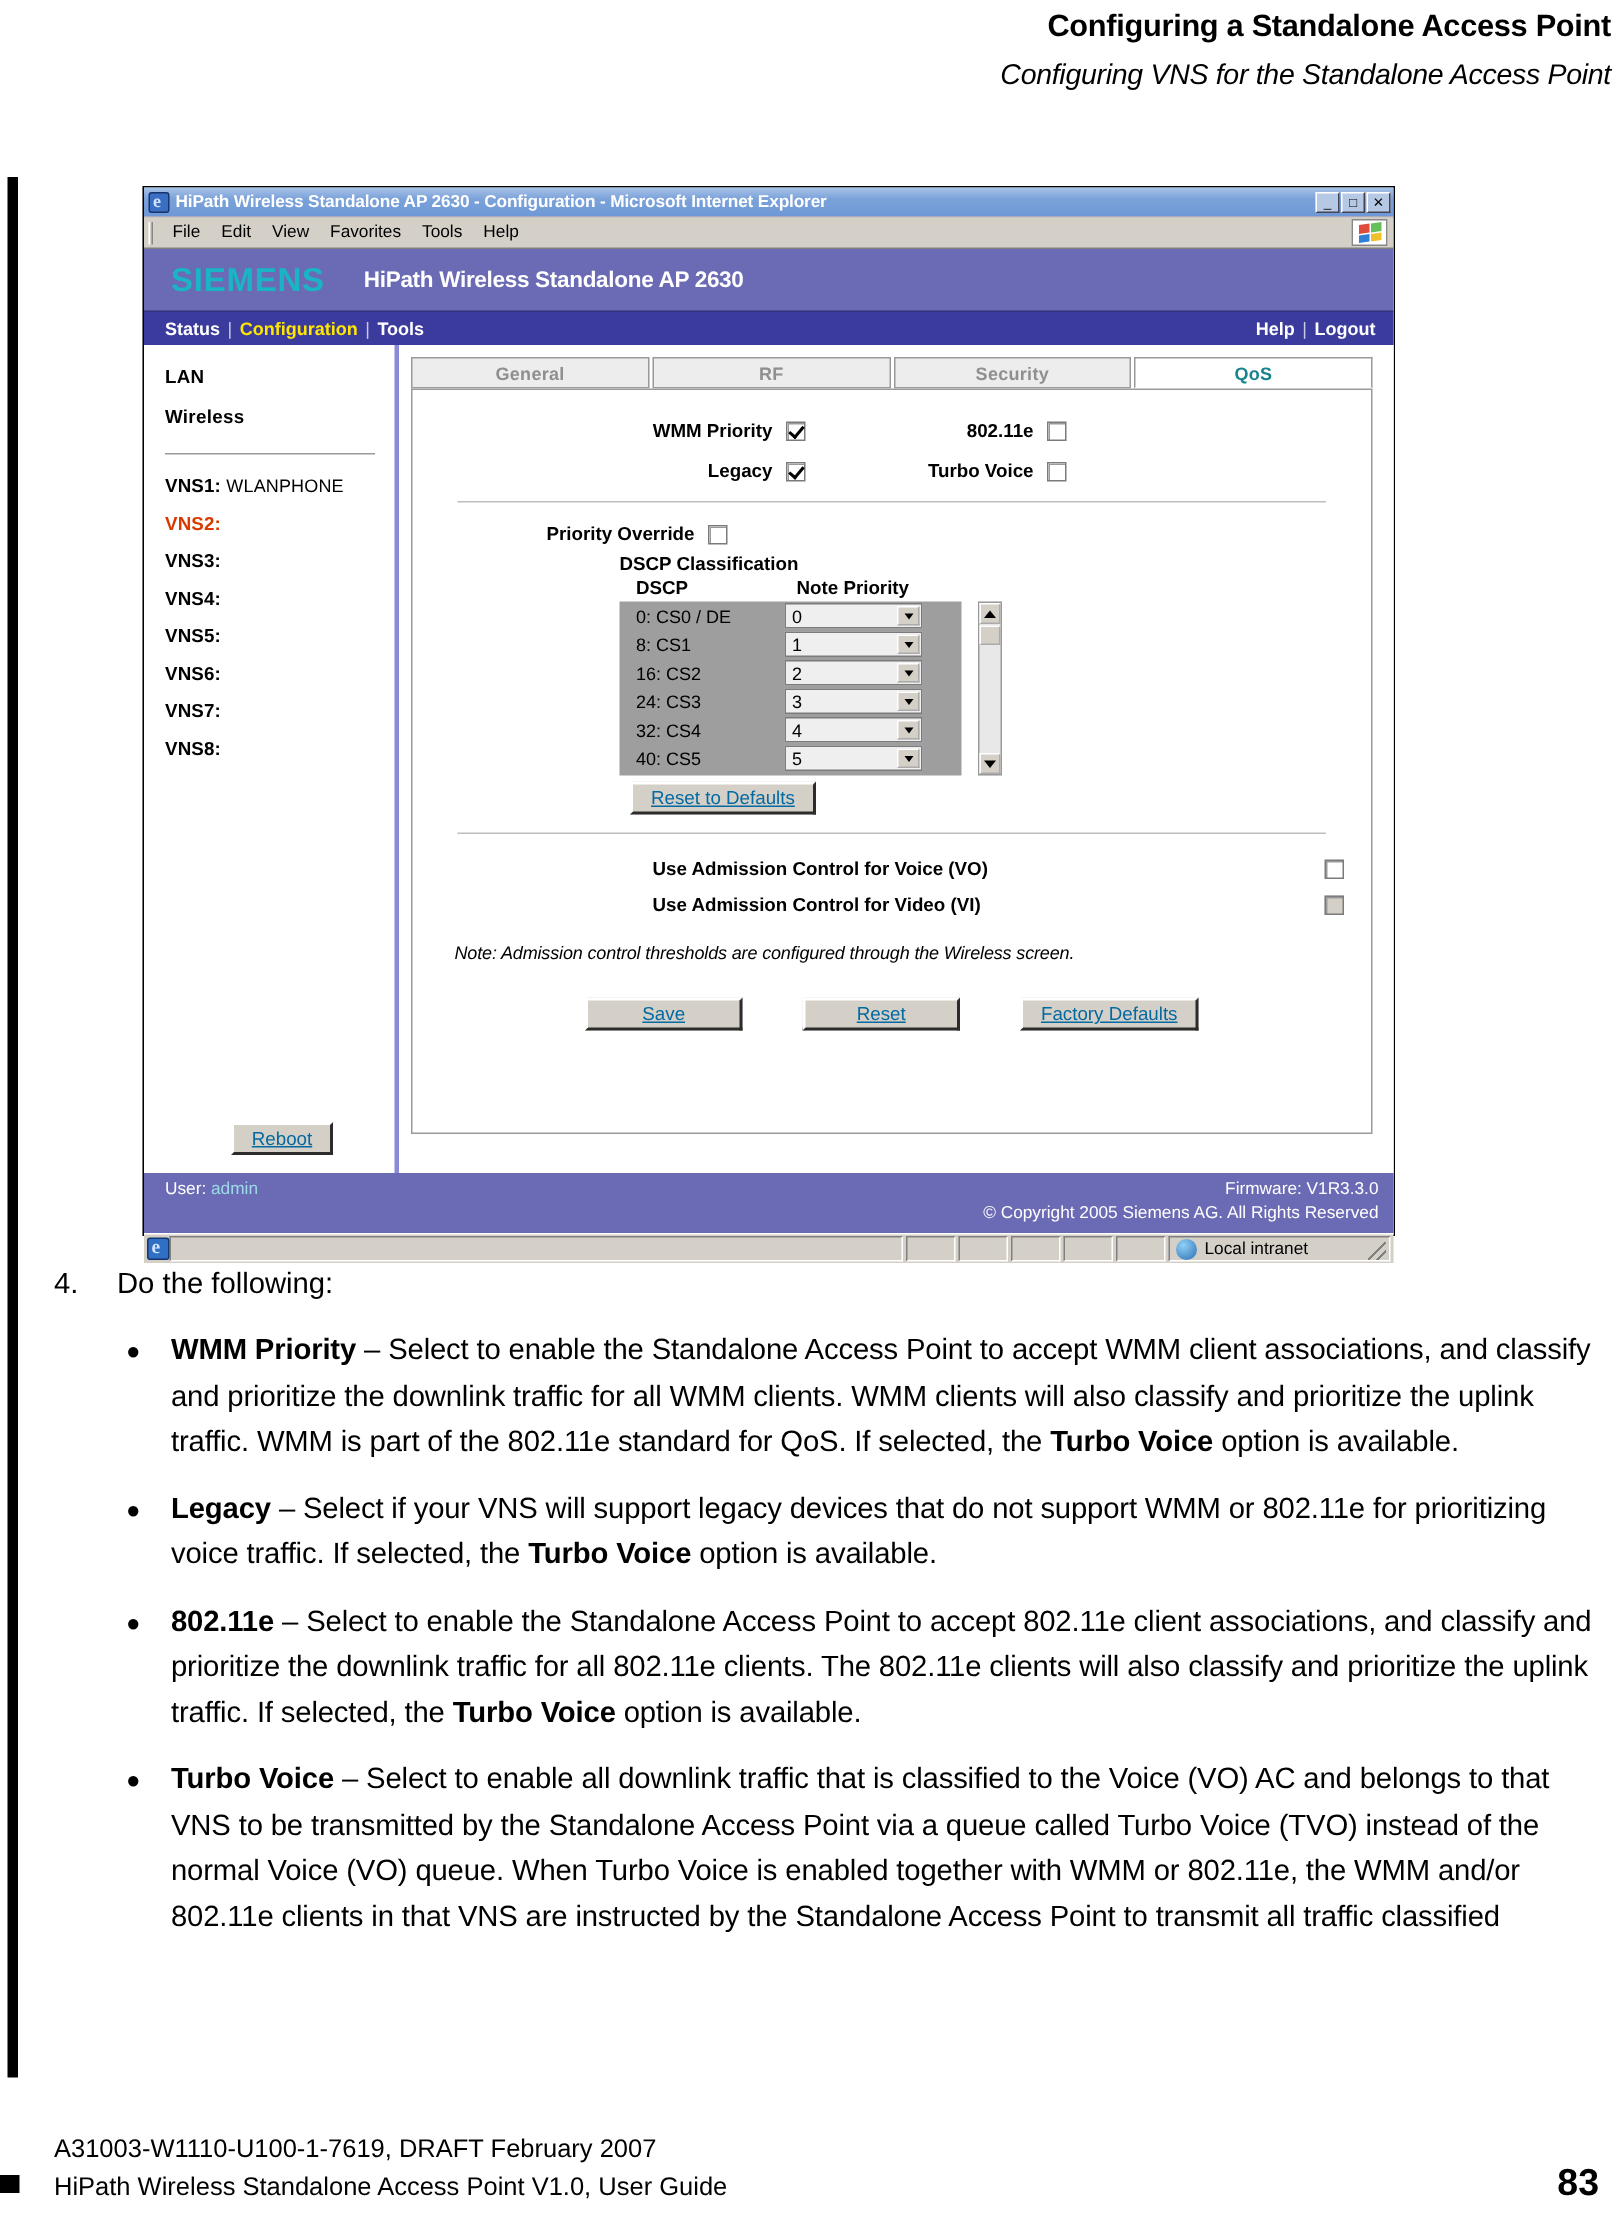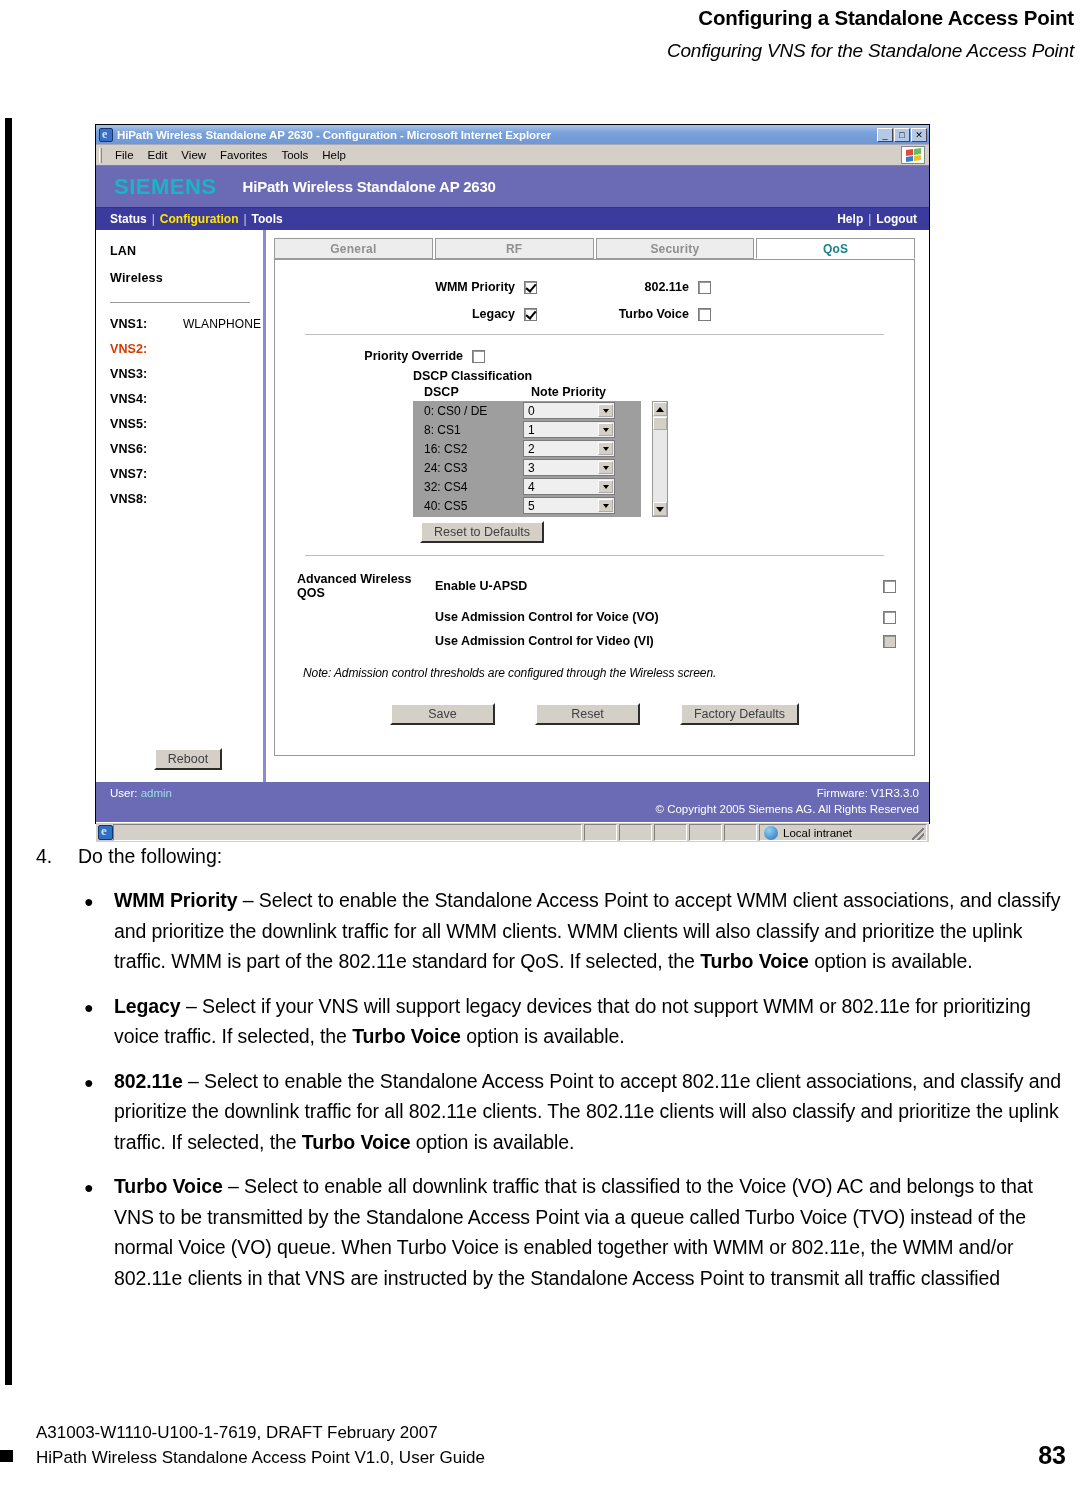--- a/index.html
+++ b/index.html
@@ -92,30 +92,30 @@
   
   .sidebar {
     width:170px; flex:none; border-right:3px solid #8a8ad8;
     background:#fff; padding:14px 0 0 14px; position:relative;
     display:flex; flex-direction:column;
   }
   .sb-item { font-size:12.5px; font-weight:bold; color:#000; margin-bottom:13px; letter-spacing:0.2px;}
   .sb-rule { border-top:1px solid #9a9a9a; width:140px; margin:4px 0 14px 0; }
   .vns-row { font-size:12.5px; margin-bottom:11px; letter-spacing:0.1px; }
   .vns-row b { font-weight:bold; }
-  .vns-row .vns-val { font-weight:normal; font-size:12px;margin-left:32px; }
+  .vns-row .vns-val { font-weight:normal; font-size:12px; }
   .vns-row.selected { color:#d83a00; }
   .sb-spacer { flex:1; }
   .reboot-wrap { padding:0 0 12px 0; text-align:center; width:156px; }
   .btn {
     display:inline-block;
     background:#d4d0c8; border:2px outset #efefef;
     border-top-color:#fff; border-left-color:#fff;
     border-right-color:#808080; border-bottom-color:#808080;
-    font-size:12.5px; padding:2px 12px; color:#404040; font-family:"Liberation Sans",sans-serif;
+    font-size:12.5px; padding:2px 12px; color:#0369a1; font-family:"Liberation Sans",sans-serif;text-decoration:underline;
   }
 
   
   .main { flex:1; padding:8px 14px 0 8px; }
   .tabpanel { border:1px solid #9a9a9a; height:497px; background:#fff; position:relative; }
   .tabstrip { display:flex; height:21px; background:#fff; }
   .tab {
     flex:1; border:1px solid #9a9a9a; border-bottom:1px solid #9a9a9a;
     background:#ededed; font-size:12px; font-weight:bold; color:#8f8f8f;
     display:flex; align-items:center; justify-content:center;
@@ -201,21 +201,21 @@
   .app-footer .f-right { text-align:right; line-height:16px; }
   .app-footer .val { color:#9ddbe8; }
 
   .statusbar {
     height:20px; background:#d4d0c8; border-top:1px solid #fff;
     display:flex; align-items:center; padding:1px 2px;
   }
   .sb-pane { border:1px solid #fff; border-top-color:#808080; border-left-color:#808080; height:17px; }
   .sb-main { flex:1; margin-right:2px; display:flex; align-items:center; padding-left:2px; }
   .sb-small { width:33px; margin-right:2px; }
-  .sb-zone { width:168px; display:flex; align-items:center; gap:5px; padding-left:4px; font-size:11.5px; position:relative;}
+  .sb-zone { width:148px; display:flex; align-items:center; gap:5px; padding-left:4px; font-size:11.5px; position:relative;}
   .globe { width:14px;height:14px;border-radius:50%;background:radial-gradient(circle at 35% 30%, #8fd0f5, #2b6fb5); flex:none; }
   .grip-corner { position:absolute; right:2px; bottom:0; width:12px;height:12px;
     background:
       linear-gradient(135deg, transparent 45%, #808080 45%, #808080 55%, transparent 55%),
       linear-gradient(135deg, transparent 70%, #808080 70%, #808080 80%, transparent 80%);
   }
   .ie-small {
     width:15px;height:15px;background:#2f6fc4;border:1px solid #16356e;border-radius:2px;
     position:relative; flex:none;
   }
@@ -439,27 +439,20 @@
             </div>
             <div class="reset-def">
               <span class="btn">Reset to Defaults</span>
             </div>
           </div>
 
           <div class="hr-light" style="margin-top:12px;"></div>
 
           <div class="awq">
             <div class="awq-line">
-              <span class="awq-label-col">Advanced Wireless QOS</span>
-              <span class="awq-text">Enable U-APSD</span>
-              <span class="awq-chk">
-                  <span class="cbox"></span>
-                </span>
-            </div>
-            <div class="awq-line">
               <span class="awq-label-col"></span>
               <span class="awq-text">Use Admission Control for Voice (VO)</span>
               <span class="awq-chk">
                   <span class="cbox"></span>
                 </span>
             </div>
             <div class="awq-line">
               <span class="awq-label-col"></span>
               <span class="awq-text">Use Admission Control for Video (VI)</span>
               <span class="awq-chk">

